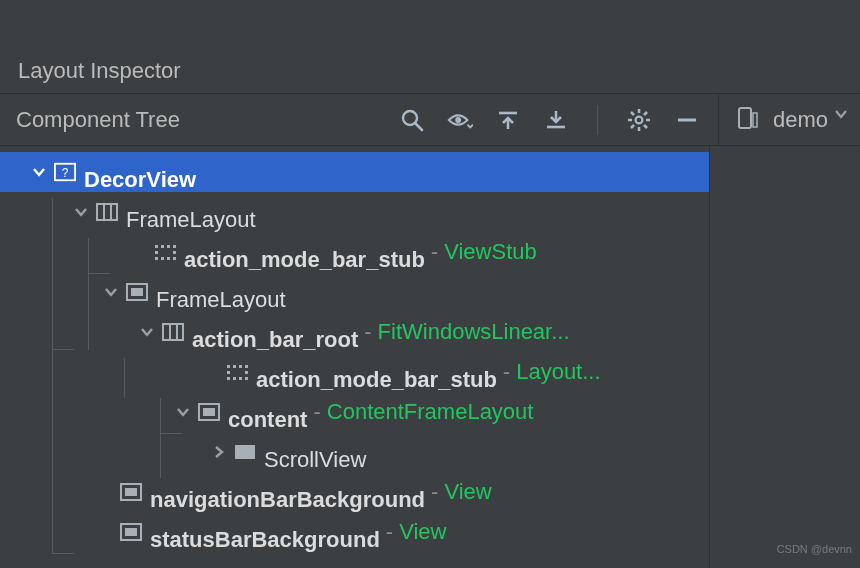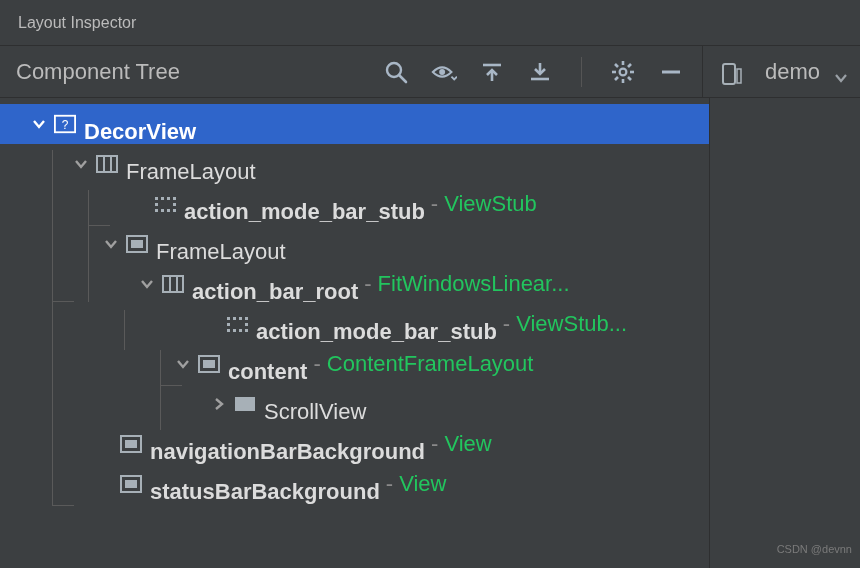--- a/index.html
+++ b/index.html
@@ -12,21 +12,22 @@
     display: flex;
     flex-direction: column;
   }
   .hdr {
     height: 46px;
     border-bottom: 1px solid #2e2f30;
     display: flex;
     align-items: center;
     padding-left: 18px;
     color: #bbbbbb;
-    font-size: 16px;
+    font-size: 22px;
+    margin-top: 48px;
   }
   .toolbar {
     height: 52px;
     border-bottom: 1px solid #2e2f30;
     display: flex;
     align-items: center;
     padding: 0 12px 0 16px;
   }
   .toolbar-title { flex: 0 0 auto; font-size: 22px; color: #bbbbbb; }
   .spacer { flex: 1 1 auto; }
@@ -38,21 +39,21 @@
     cursor: pointer;
   }
   .divider { width:1px; height:30px; background:#555; margin:0 6px; }
   .right-bar {
     display:flex; align-items:center; margin-left:18px;
     border-left: 1px solid #2e2f30;
     height: 100%;
     padding-left: 18px;
     gap: 6px;
   }
-  .device-combo { display:flex; align-items:flex-end; gap: 14px; cursor:pointer; }
+  .device-combo { display:flex; align-items:flex-start; gap: 6px; cursor:pointer; }
   .device-combo span.text { font-size:22px; color:#bbbbbb; }
   .tree-area {
     flex: 1 1 auto;
     display: flex;
     position: relative;
   }
   .tree {
     flex: 0 0 710px;
     border-right: 1px solid #2e2f30;
     padding-top: 6px;
@@ -282,21 +283,21 @@
               <rect x="19" y="7" width="3" height="3"></rect>
               <rect x="1" y="13" width="3" height="3"></rect>
               <rect x="7" y="13" width="3" height="3"></rect>
               <rect x="13" y="13" width="3" height="3"></rect>
               <rect x="19" y="13" width="3" height="3"></rect>
             </g>
           </svg>
         </span>
         <span class="name">action_mode_bar_stub</span>
         <span class="dash"> - </span>
-        <span class="type">ViewStub...</span>
+        <span class="type">Layout...</span>
       </div>
       <div class="row">
         <span class="indent" style="width: 172px;"></span>
         <span class="arrow">
           <svg width="14" height="14" viewBox="0 0 14 14">
             <path d="M2 4 L7 10 L12 4" fill="none" stroke="#a0a0a0" stroke-width="2.4"></path>
           </svg>
         </span>
         <span class="ico">
           <svg width="22" height="18" viewBox="0 0 22 18">

